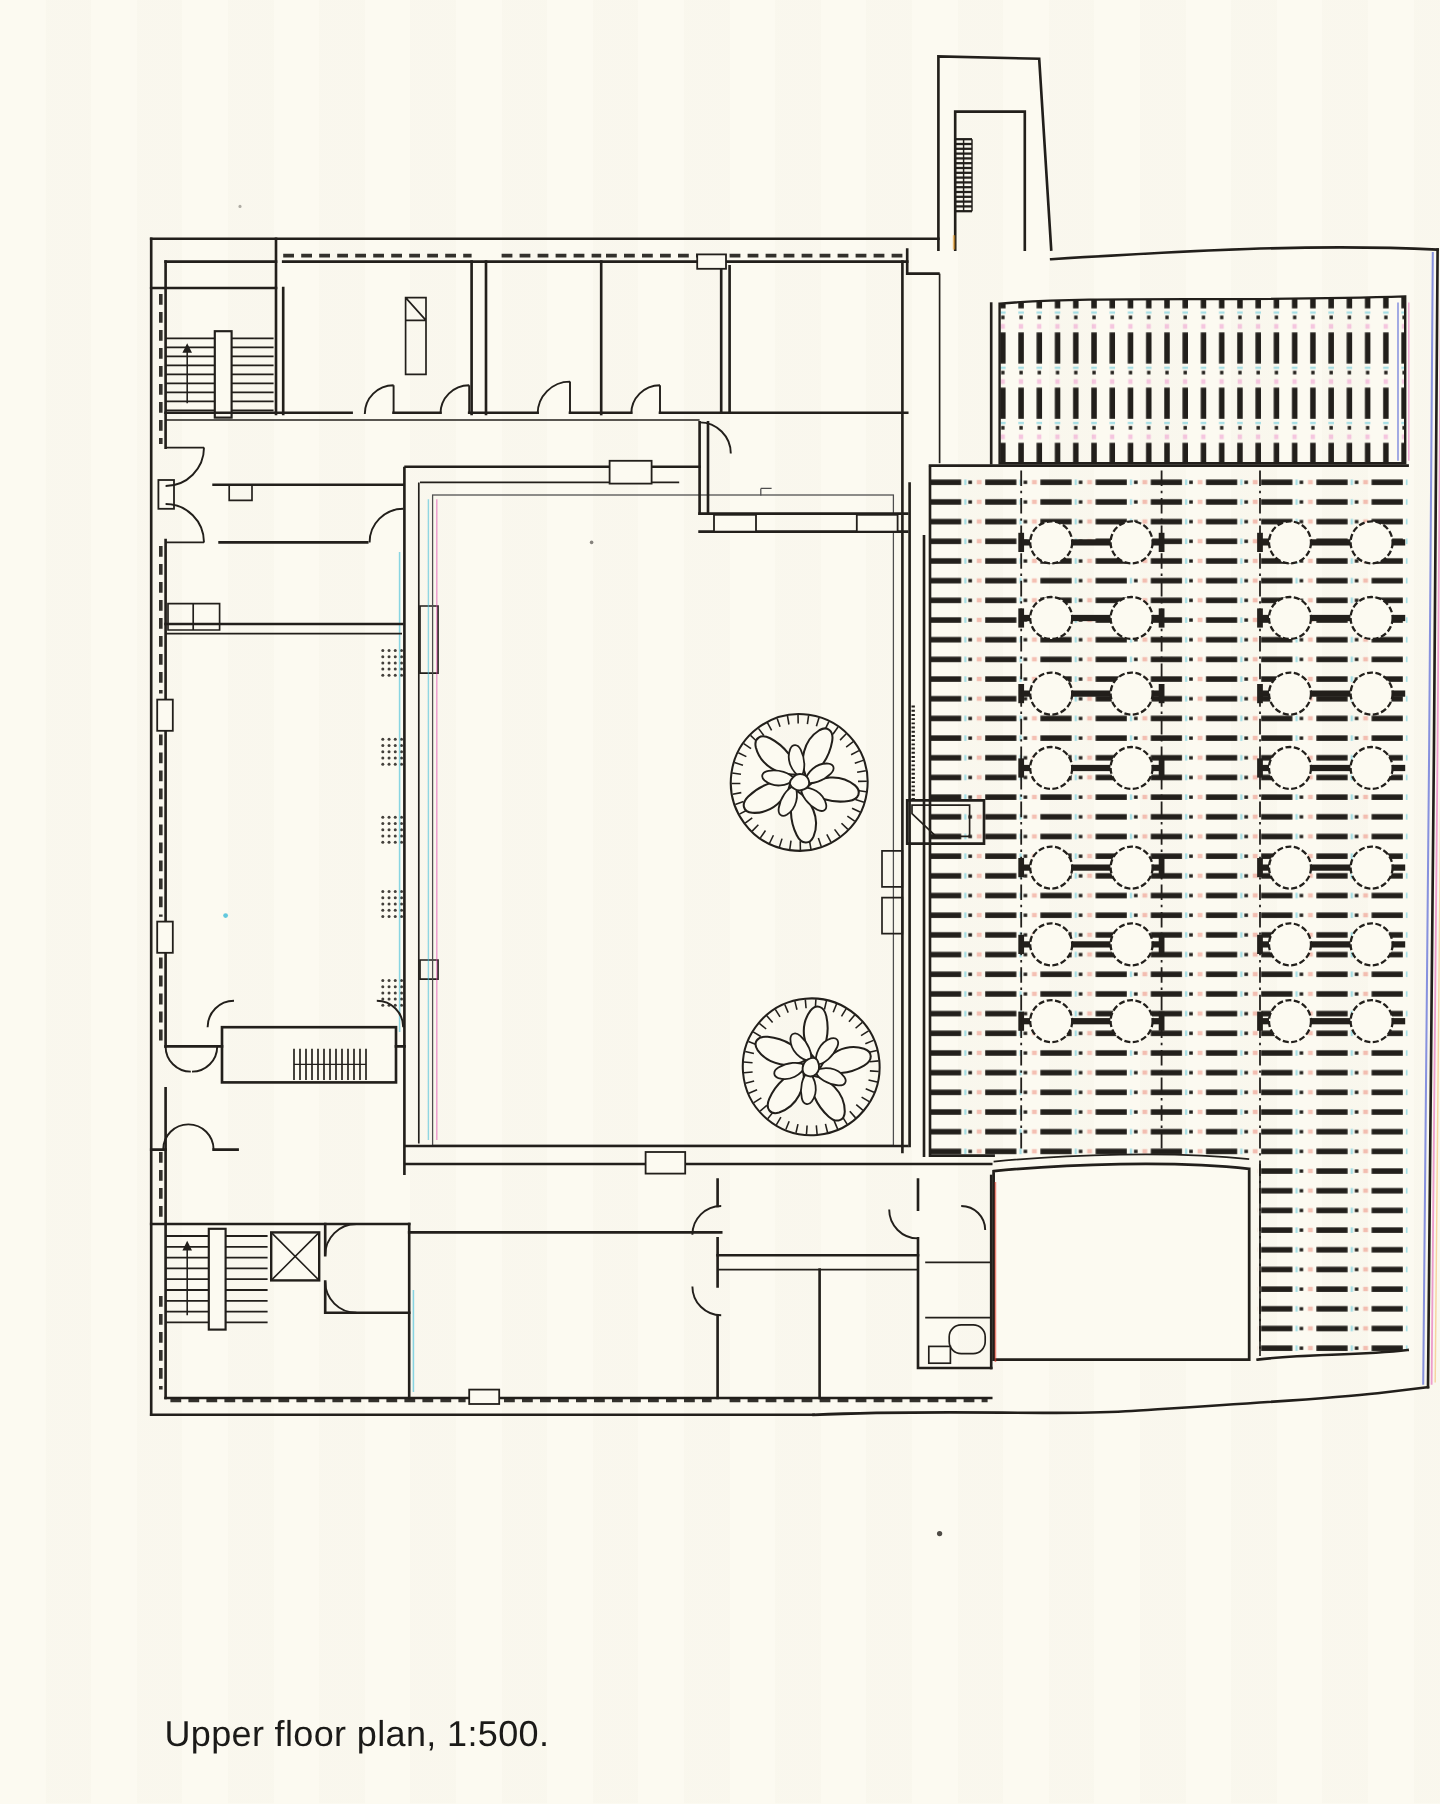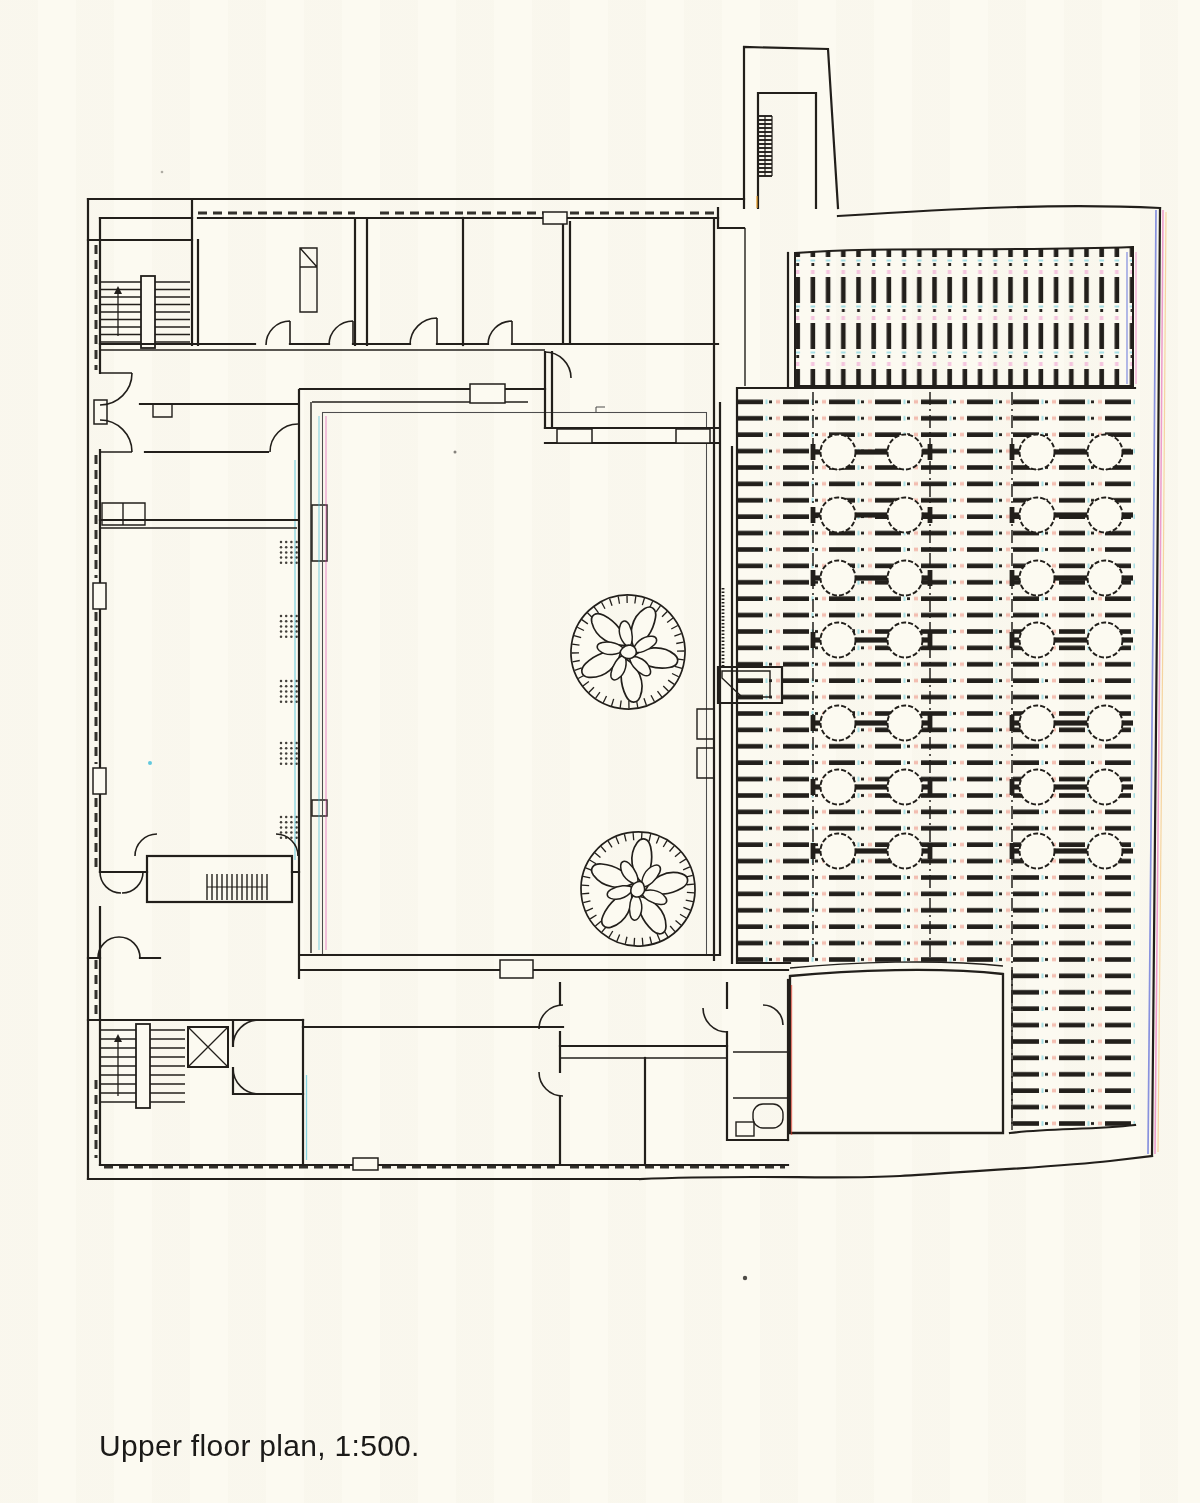--- a/index.html
+++ b/index.html
@@ -5,21 +5,21 @@
   html,body{margin:0;padding:0;}
   :root{
     --paper:#fcfaf1; --ink:#221f1b; --cyan:#3bbcd8; --magenta:#e23fae;
     --blue:#2a3ed2; --red:#e23726; --orange:#efa02a;
   }
   body{width:1200px;height:1503px;background:var(--paper);
        font-family:"Liberation Sans", sans-serif; position:relative; overflow:hidden;}
   .page{position:absolute;inset:0;
         background:
           repeating-linear-gradient(90deg, rgba(120,110,60,0.018) 0 38px, rgba(255,255,255,0) 38px 76px),
-          var(--paper);}
+          var(--paper); margin-left: 38px;}
   svg{position:absolute;left:0;top:0;}
   .w{fill:none;stroke:var(--ink);stroke-width:2.2;stroke-linecap:square;}
   .thin{fill:none;stroke:var(--ink);stroke-width:1.4;}
   .hair{fill:none;stroke:#4d4d4d;stroke-width:1.05;}
   .glz{fill:none;stroke:var(--ink);stroke-width:3;stroke-dasharray:9 6;opacity:.92;}
   .sill{fill:var(--paper);stroke:var(--ink);stroke-width:1.5;}
   .arc{fill:none;stroke:var(--ink);stroke-width:1.6;}
   .caption{position:absolute;left:99px;top:1429px;font-size:30px;letter-spacing:.3px;
            color:#1b1a18;white-space:nowrap;}
 </style>

